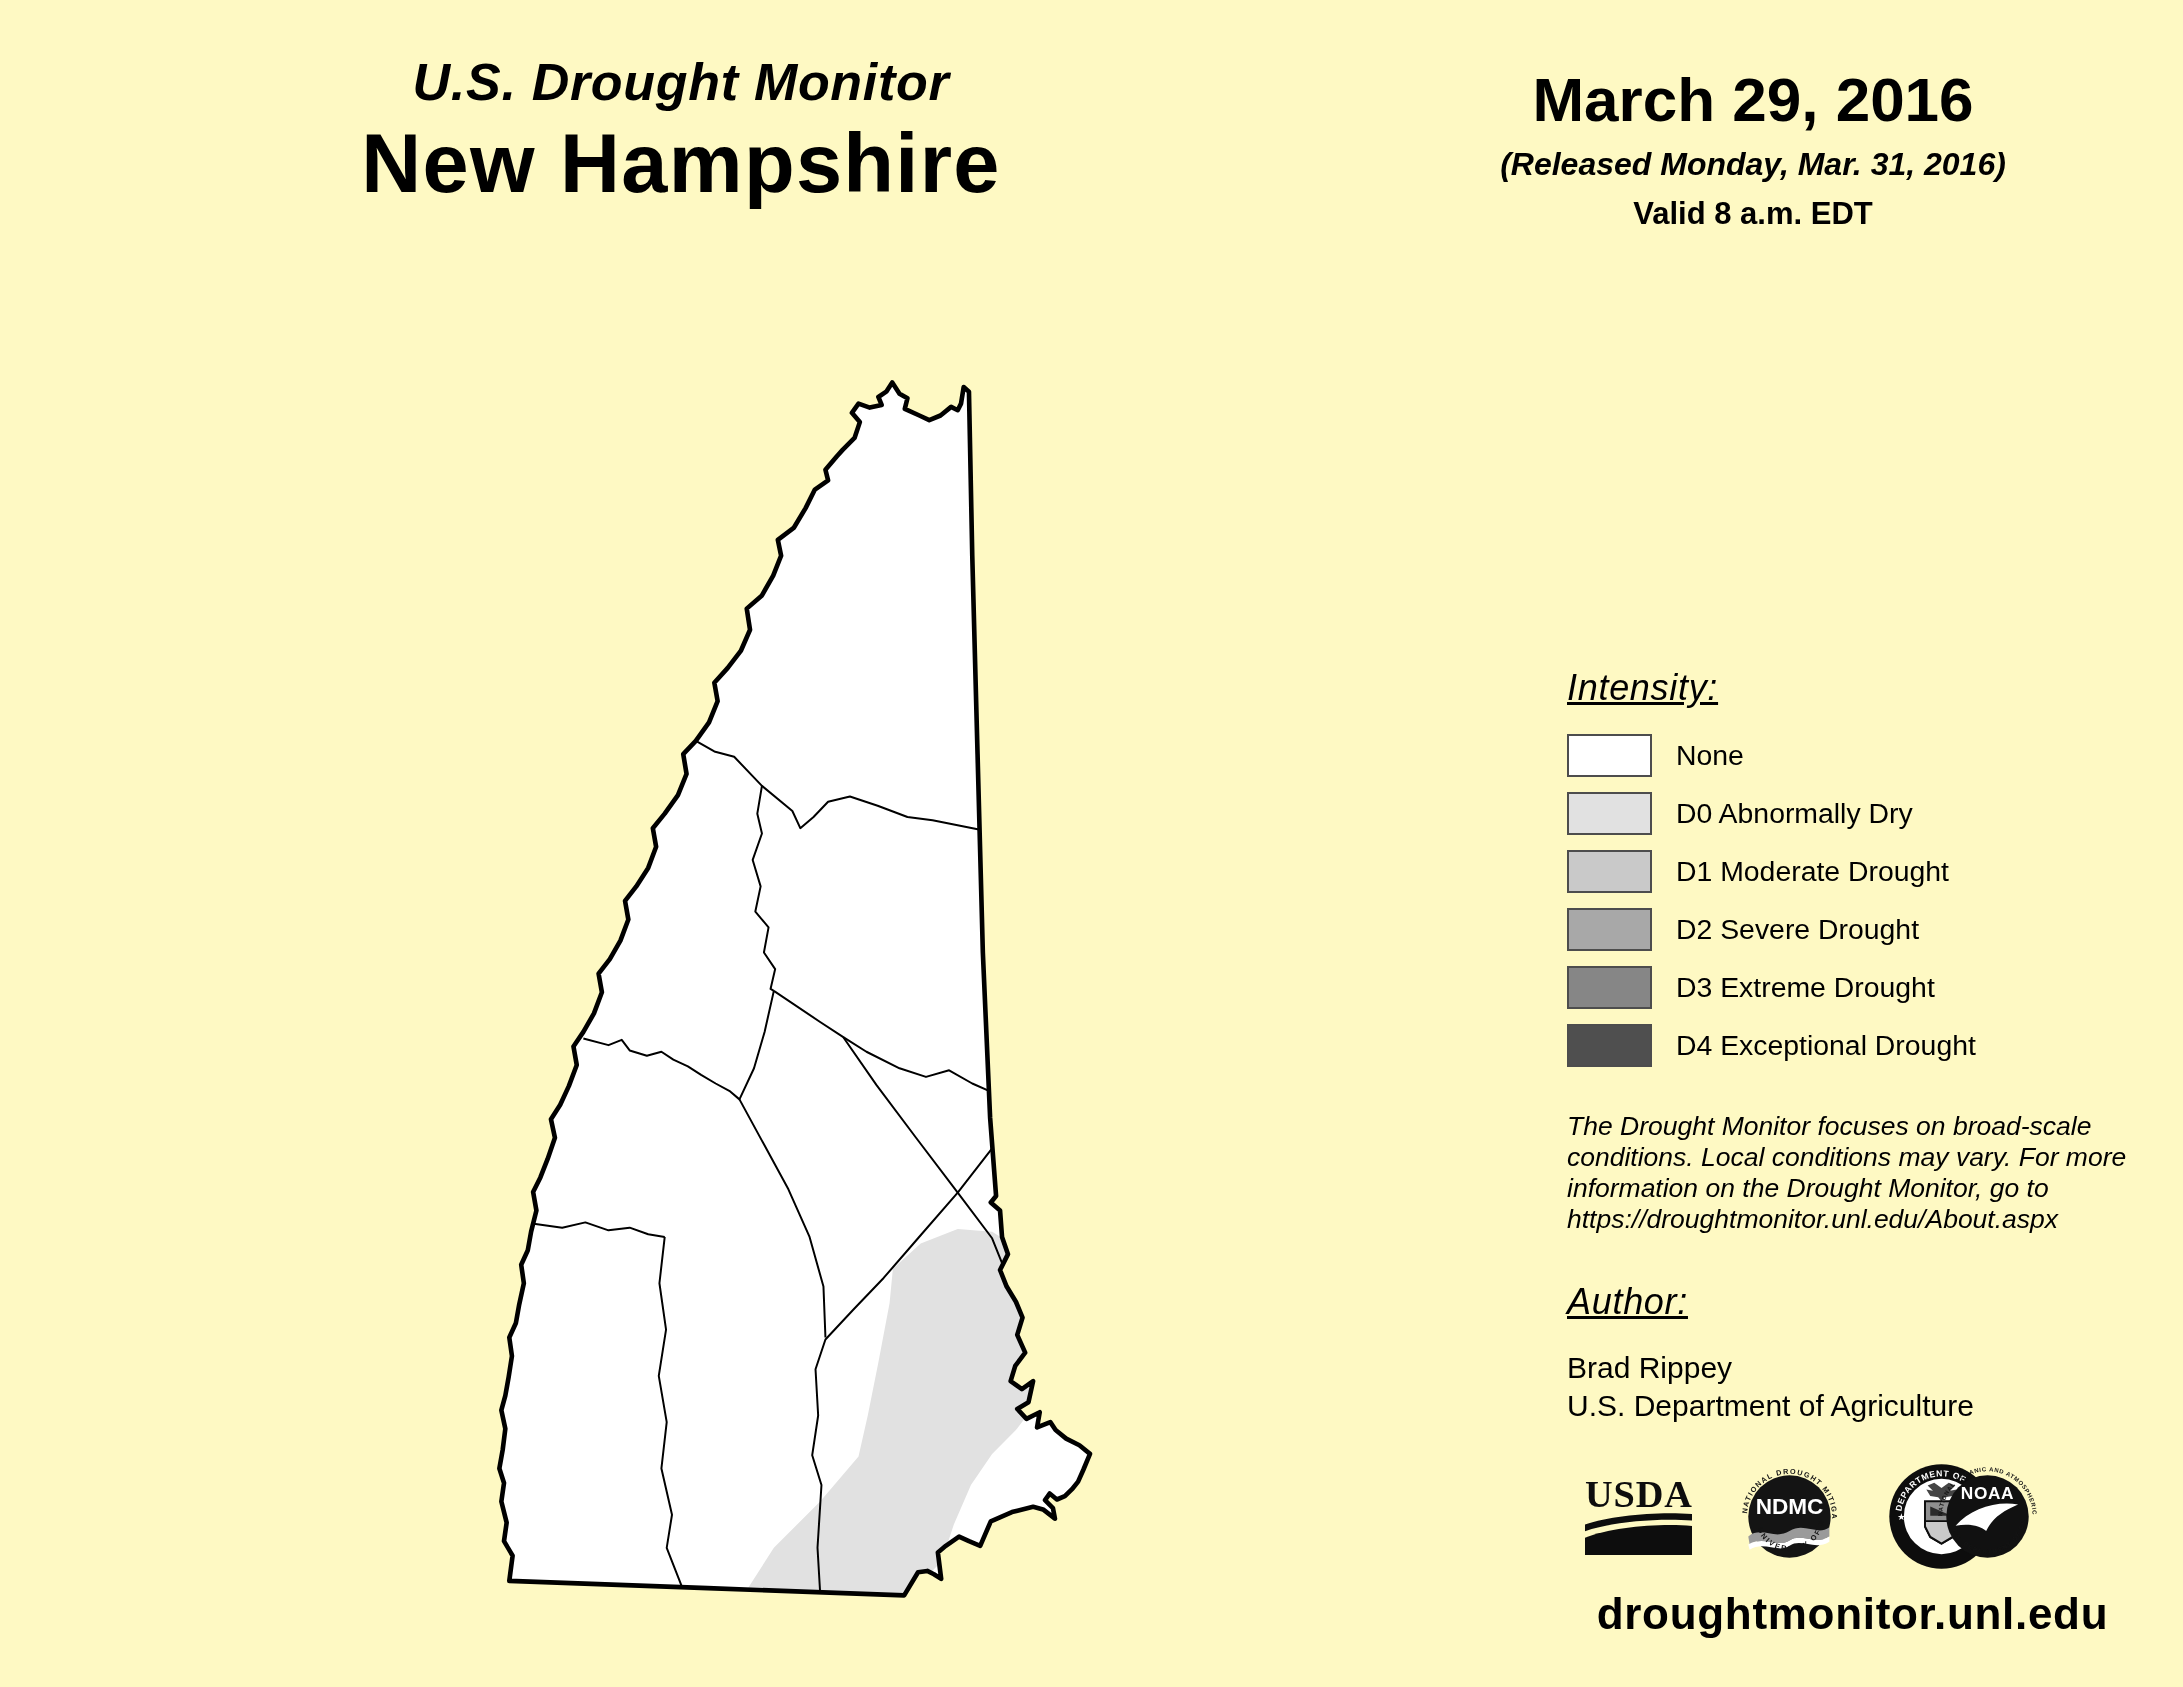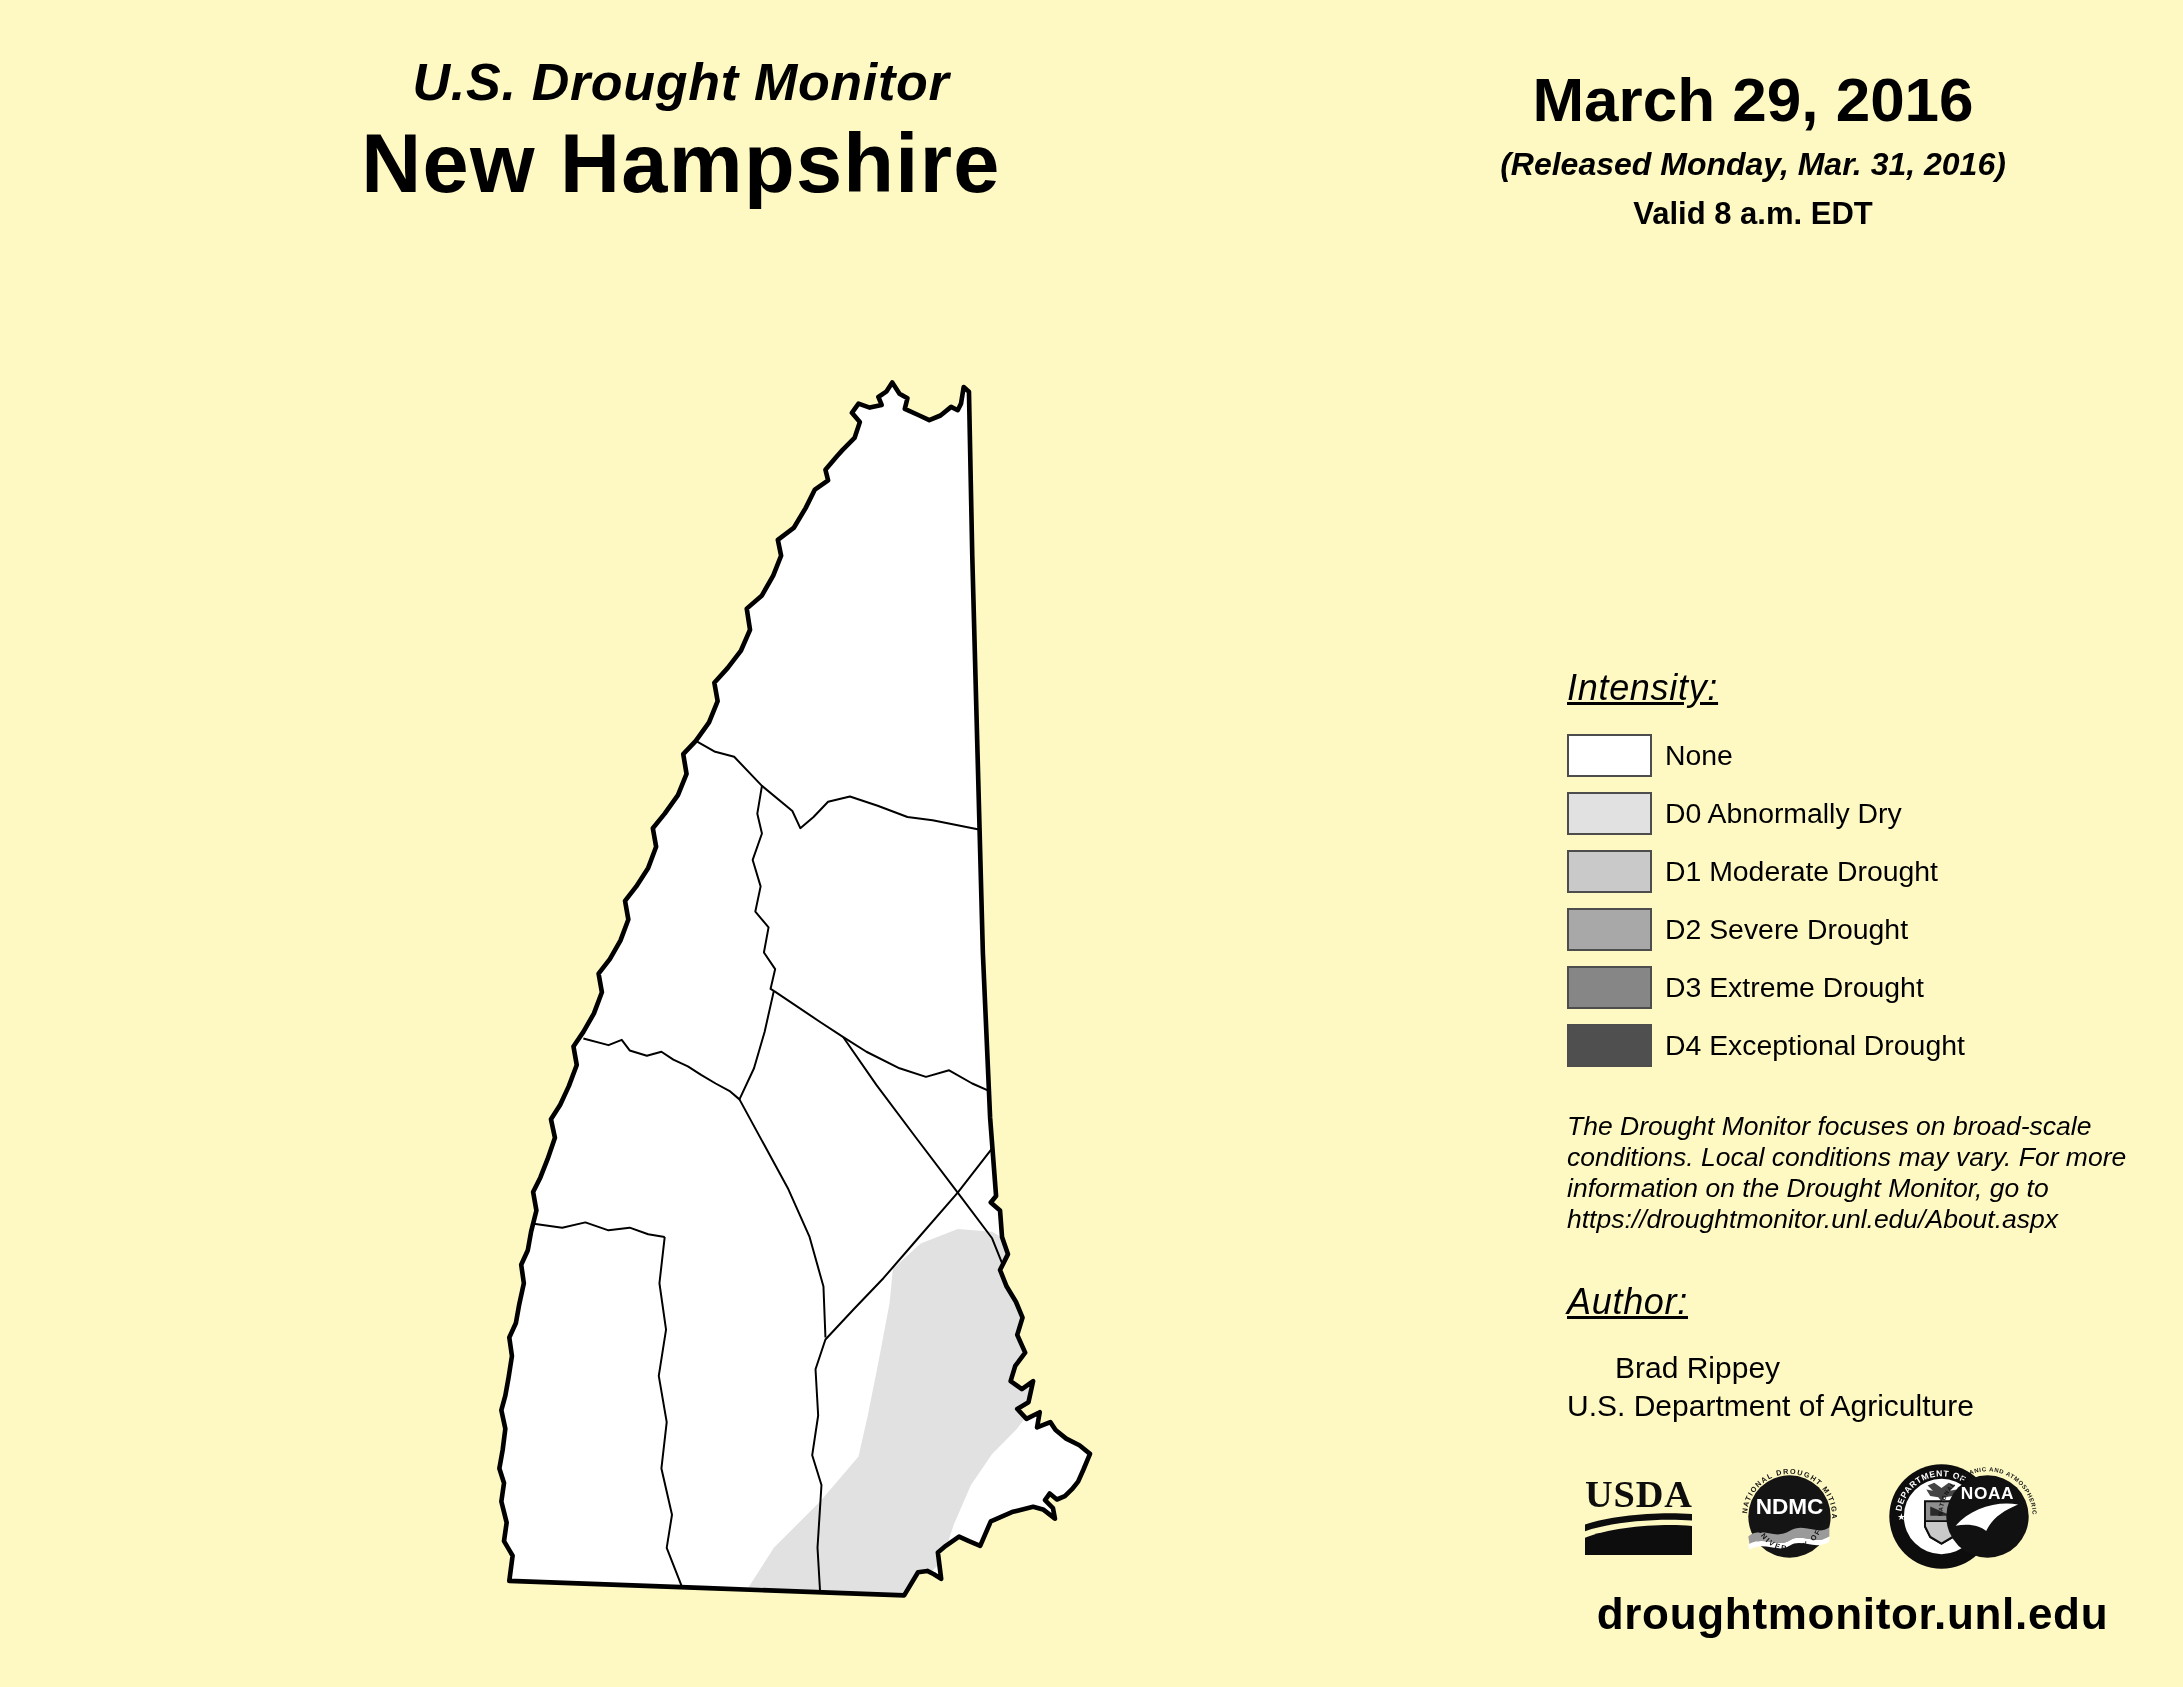--- a/index.html
+++ b/index.html
@@ -17,29 +17,29 @@
   .date-main{font-size:62px;font-weight:bold;}
   .date-released{font-size:32px;font-weight:bold;font-style:italic;margin-top:10.6px;}
   .date-valid{font-size:31px;font-weight:bold;margin-top:13.2px;}
 
   
   .legend-heading{left:1567px;top:667px;font-size:36px;font-style:italic;
                   text-decoration:underline;letter-spacing:0.7px;}
   .legend{left:1567px;top:726px;}
   .legend-row{display:flex;align-items:center;height:58px;}
   .swatch{width:81px;height:39px;border:2.6px solid #4d4d4d;flex:0 0 auto;}
-  .legend-label{font-size:28.4px;padding-left:13px;white-space:nowrap;}
+  .legend-label{font-size:28.4px;padding-left:24px;white-space:nowrap;}
 
   
   .disclaimer{left:1567px;top:1111px;font-size:26.5px;font-style:italic;line-height:31px;}
 
   
   .author-heading{left:1567px;top:1281px;font-size:36px;font-style:italic;
                   text-decoration:underline;letter-spacing:0.7px;text-align:right;}
-  .author-name{left:1567px;top:1351px;font-size:30px;margin-left:48px;}
+  .author-name{left:1567px;top:1351px;font-size:30px;}
   .author-org{left:1567px;top:1389px;font-size:30px;}
 
   
   .footer-url{left:1588px;top:1589px;width:529px;text-align:center;
               font-size:44px;font-weight:bold;letter-spacing:0.7px;}
 
   
   .map-wrap{left:463px;top:357px;width:668px;height:1244px;}
   svg{display:block;}
 </style>

